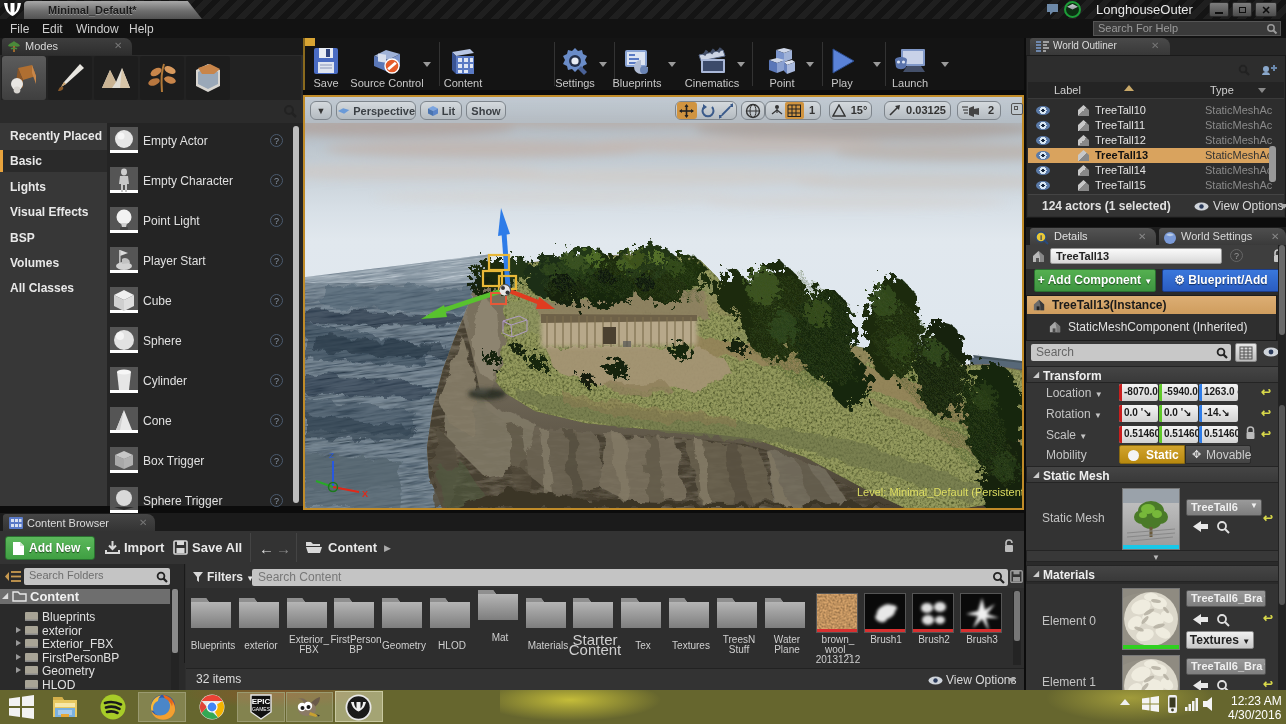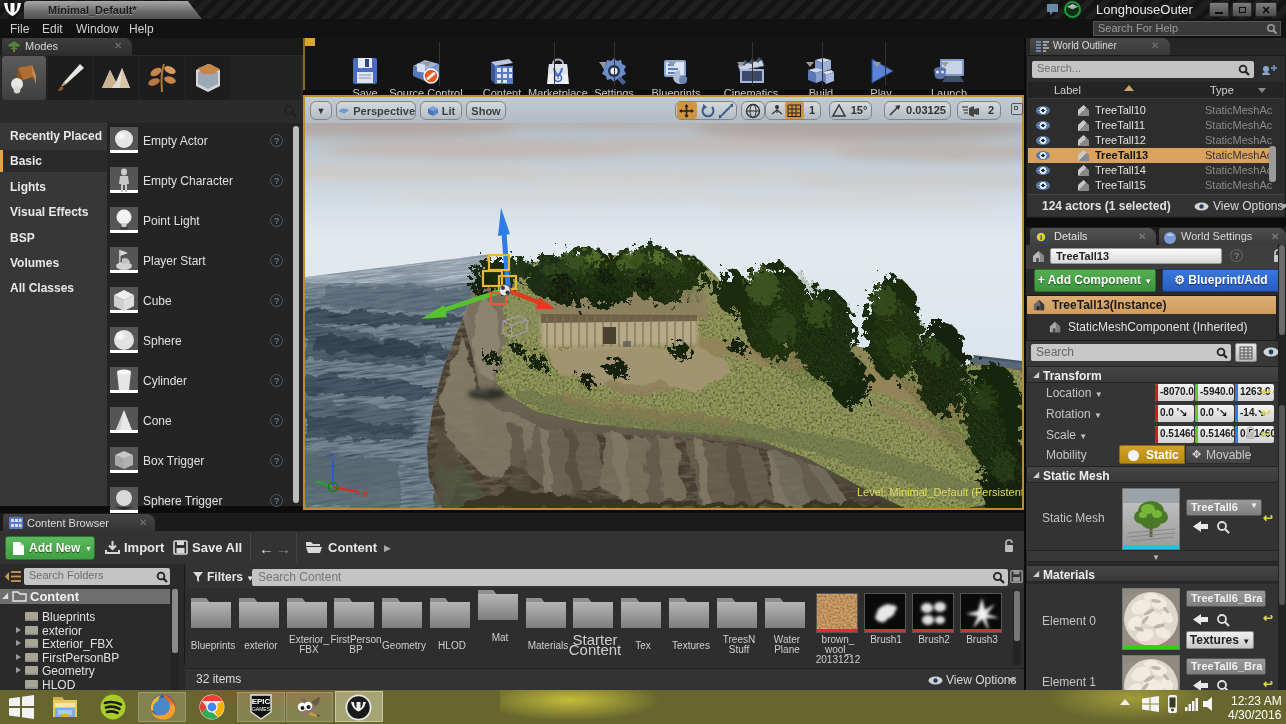--- a/index.html
+++ b/index.html
@@ -10,31 +10,31 @@
 .cat{font-size:12px;font-weight:bold;color:#e8e8e8;}
 .itx{font-size:12px;color:#e0e0e0;}
 .item-th{width:28px;height:26px;background:#555;border-bottom:3px solid #fff;}
 .qm{left:270px;width:13px;height:13px;border-radius:50%;border:1.5px solid #4a5a6e;color:#8a97a8;font-size:9px;text-align:center;line-height:12px;}
 .qm::after{content:"?";}
 .arrw{width:0;height:0;border-left:4px solid transparent;border-right:4px solid transparent;border-top:5px solid #9a9a9a;}
 .vsep{top:4px;width:1px;height:44px;background:#000;border-right:1px solid #333;}
 .vbtn{height:19px;background:linear-gradient(#d4d9dd,#b4bbc1);border:1px solid #7e858c;border-radius:6px;font-size:11px;font-weight:bold;color:#3a3f44;display:flex;align-items:center;justify-content:center;gap:3px;}
 .vgrp{height:19px;background:linear-gradient(#d4d9dd,#b4bbc1);border:1px solid #7e858c;border-radius:6px;}
 .vnum{height:17px;font-size:11px;font-weight:bold;color:#333;text-align:center;line-height:16px;}
-.ttool{position:absolute;top:14px;height:51px;margin-left:39px;}
+.ttool{position:absolute;top:4px;height:51px;}
 .orow{left:2px;width:241px;height:15px;}
 .orow.sel{background:#d9a35e;}
 .orow .olb{position:absolute;left:67px;top:1px;font-size:11px;color:#e4e4e4;}
 .orow.sel .olb{color:#111;font-weight:bold;}
 .orow .oty{position:absolute;left:177px;top:1px;font-size:11px;color:#8a8a8a;}
 .orow.sel .oty{color:#333;}
 .orow::before{content:"";position:absolute;left:8px;top:3px;width:14px;height:9px;background:radial-gradient(circle at 50% 50%,#16263e 0 1.8px,#d8e6f2 1.8px 3.6px,#5a7aa8 3.6px);border-radius:50%;}
 .orow::after{content:"";position:absolute;left:50px;top:2px;width:11px;height:11px;background:linear-gradient(135deg,#c8c8c8 50%,#888 50%);clip-path:polygon(0 45%,50% 0,100% 45%,100% 100%,0 100%);}
 .trlb{font-size:12px;color:#c4c4c4;}
-.vbox{width:39px;height:17px;background:linear-gradient(#f4f4f4,#d2d2d2);border-radius:2px;font-size:10px;font-weight:bold;color:#1a1a1a;line-height:16px;padding-left:5px;overflow:hidden;white-space:nowrap;margin-left:36px;}
+.vbox{width:39px;height:17px;background:linear-gradient(#f4f4f4,#d2d2d2);border-radius:2px;font-size:10px;font-weight:bold;color:#1a1a1a;line-height:16px;padding-left:5px;overflow:hidden;white-space:nowrap;}
 .cb{position:absolute;left:0;top:0;width:3px;height:17px;}
 .rst{color:#d8d84a;font-size:12px;font-weight:bold;}
 .ddl{height:17px;background:linear-gradient(#9a9a9a,#7e7e7e);border:1px solid #555;border-radius:2px;font-size:11px;font-weight:bold;color:#f0f0f0;padding:1px 4px;overflow:hidden;white-space:nowrap;}
 .ddl .dar{position:absolute;right:3px;font-size:8px;}
 .mthumb{width:58px;height:62px;background:linear-gradient(#d8d8d8,#a8a8a8);border:1px solid #777;overflow:hidden;}
 .cbtree{font-size:12px;color:#e0e0e0;}
 .cbtree::before{content:"";position:absolute;left:-17px;top:2px;width:13px;height:9px;background:#a8a496;border-radius:1px;box-shadow:0 -2px 0 -0.5px #8a8a8a inset;}
 .cbtree.arr::after{content:"";position:absolute;left:-26px;top:3px;width:0;height:0;border-top:3.5px solid transparent;border-bottom:3.5px solid transparent;border-left:5px solid #999;}
 .ttool .ic{position:absolute;top:4px;left:50%;transform:translateX(-50%);}
 .ttool .lb{position:absolute;bottom:4px;width:100%;text-align:center;font-size:11px;color:#c8c8c8;white-space:nowrap;}
@@ -278,31 +278,20 @@
             <rect x="22" y="12" width="3" height="4"></rect>
             <rect x="10" y="18" width="4" height="4"></rect>
             <rect x="16" y="18" width="4" height="4"></rect>
             <rect x="22" y="18" width="3" height="4"></rect>
             <rect x="10" y="24" width="4" height="3"></rect>
             <rect x="16" y="24" width="4" height="3"></rect>
           </g>
         </svg>
         <div class="lb">Content</div>
       </div>
-  <div class="ttool" style="left:176px;width:76px;">
-        <svg class="ic" width="26" height="30" viewBox="0 0 26 30">
-          <path d="M4 8 L22 8 L24 28 L2 28 Z" fill="#eef0f4"></path>
-          <path d="M4 8 L22 8 L23 18 L3 18 Z" fill="#dde1e8"></path>
-          <path d="M8 8 C8 2 18 2 18 8" stroke="#aab2c0" stroke-width="2" fill="none"></path>
-          <path d="M9 12 c0 5 3 5 4 9 c1 -4 4 -4 4 -9" stroke="#4a6cc3" stroke-width="2" fill="none"></path>
-          <circle cx="13" cy="22" r="3.6" fill="none" stroke="#4a6cc3" stroke-width="1.6"></circle>
-          <path d="M11.4 22 c1 1.8 2.2 1.8 3.2 0 c-1 .4 -2.2 .4 -3.2 0" fill="#4a6cc3"></path>
-        </svg>
-        <div class="lb">Marketplace</div>
-      </div>
   <div class="abs vsep" style="left:249px;"></div>
   <div class="ttool" style="left:240px;width:60px;">
         <svg class="ic" width="32" height="30" viewBox="0 0 32 30">
           <g fill="#6a8cc8">
             <path d="M16 2 l3 3 4-1 1 4 4 2 -2 4 2 4 -4 2 -1 4 -4-1 -3 3 -3-3 -4 1 -1-4 -4-2 2-4 -2-4 4-2 1-4 4 1 z"></path>
           </g>
           <circle cx="16" cy="15" r="6" fill="#24304a"></circle>
           <circle cx="16" cy="15" r="3.6" fill="#e8ecf4"></circle>
           <path d="M22 20 l6 6 -3 3 -6-6 z" fill="#4a6298"></path>
         </svg>
@@ -346,21 +335,21 @@
           <path d="M10 4 L18 2 L26 4 L18 7 Z" fill="#cfd8ea"></path>
           <path d="M10 4 L18 7 L18 16 L10 13 Z" fill="#7a94cc"></path>
           <path d="M26 4 L18 7 L18 16 L26 13 Z" fill="#9fb2d8"></path>
           <path d="M3 14 L11 12 L19 14 L11 17 Z" fill="#cfd8ea"></path>
           <path d="M3 14 L11 17 L11 27 L3 24 Z" fill="#5a77b8"></path>
           <path d="M19 14 L11 17 L11 27 L19 24 Z" fill="#8aa0d0"></path>
           <path d="M18 16 L26 14 L29 16 L21 19 Z" fill="#dce2f0"></path>
           <path d="M18 16 L21 19 L21 28 L18 25 Z" fill="#6a84c0"></path>
           <path d="M29 16 L21 19 L21 28 L29 25 Z" fill="#a8b8dc"></path>
         </svg>
-        <div class="lb">Build</div>
+        <div class="lb">Point</div>
       </div>
   <div class="abs arrw" style="left:501px;top:24px;"></div>
   <div class="abs vsep" style="left:517px;"></div>
   <div class="ttool" style="left:512px;width:50px;">
         <svg class="ic" width="30" height="30" viewBox="0 0 30 30">
           <path d="M6 3 L27 15 L6 27 Z" fill="#5a82d8"></path>
           <path d="M6 3 L27 15 L6 27 Z" fill="none" stroke="#2a4a8a" stroke-width="1"></path>
         </svg>
         <div class="lb">Play</div>
       </div>
@@ -822,21 +811,20 @@
             <line x1="7" y1="1" x2="13" y2="1"></line>
             <line x1="7" y1="4" x2="11" y2="4"></line>
             <line x1="7" y1="7" x2="13" y2="7"></line>
             <line x1="7" y1="10" x2="10" y2="10"></line>
           </g>
         </svg>
     <div class="abs" style="left:23px;top:2px;font-size:10px;color:#dcdcdc;">World Outliner</div>
     <div class="abs" style="left:121px;top:2px;font-size:10px;color:#777;">✕</div>
   </div>
   <div class="abs" style="left:0;top:17px;width:260px;height:163px;background:#2d2d2d;border:1px solid #1a1a1a;"></div>
-  <div class="abs" style="left:6px;top:23px;width:222px;height:17px;background:#c4c4c4;border-radius:2px;color:#6e6e6e;font-size:11px;padding:1px 5px;">Search...</div>
   <svg class="abs" style="left:212px;top:26px;" width="12" height="12" viewBox="0 0 12 12">
         <circle cx="5" cy="5" r="3.4" fill="none" stroke="#222" stroke-width="1.8"></circle>
         <line x1="7.6" y1="7.6" x2="11" y2="11" stroke="#222" stroke-width="2.2"></line>
       </svg>
   <svg class="abs" style="left:234px;top:24px;" width="18" height="15" viewBox="0 0 18 15">
         <path d="M2 13 c0 -4 8 -4 8 0 z M6 4 a3 3 0 1 1 0 6 a3 3 0 1 1 0 -6" fill="#8aa8cc"></path>
         <rect x="11" y="5" width="6" height="2" fill="#6a88ac"></rect>
         <rect x="13" y="3" width="2" height="6" fill="#6a88ac"></rect>
       </svg>
   <div class="abs" style="left:2px;top:44px;width:256px;height:17px;background:#242424;border-bottom:1px solid #3a3a3a;">

